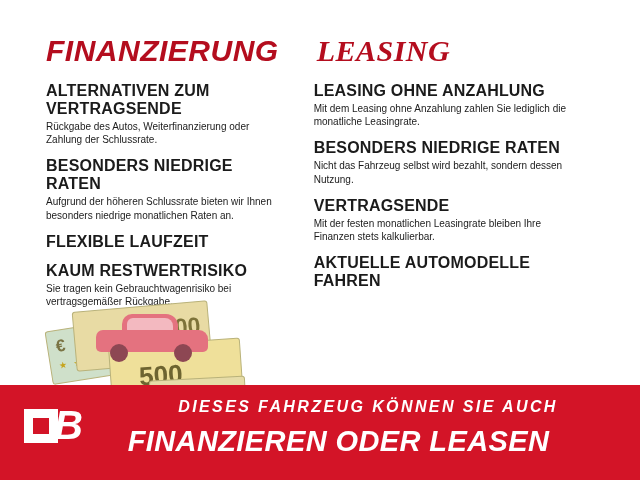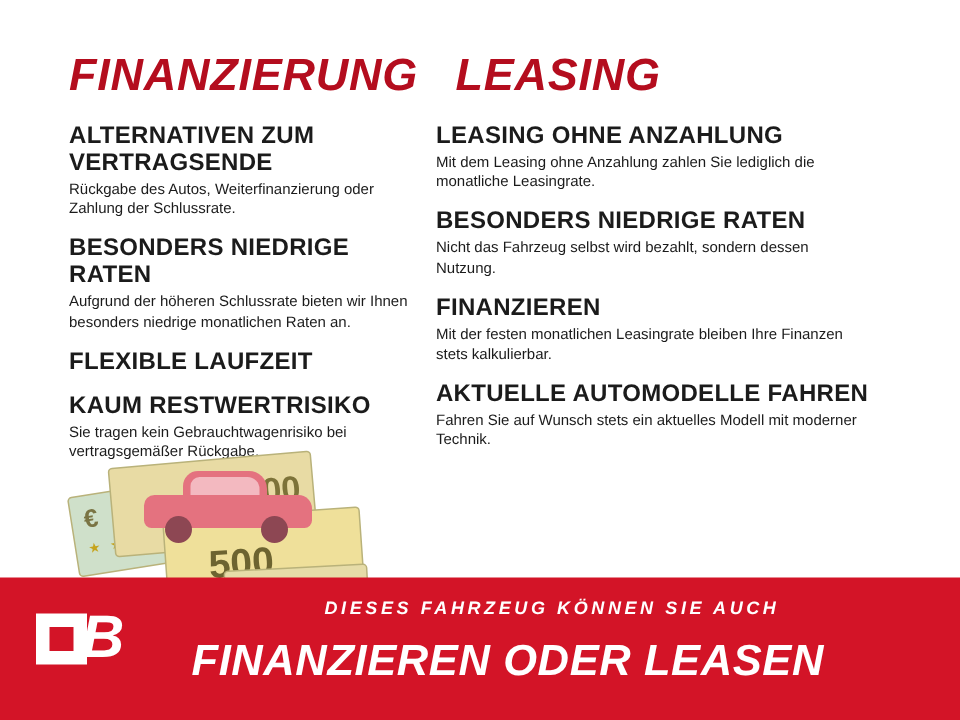--- a/index.html
+++ b/index.html
@@ -18,38 +18,39 @@
   }
 
   
   .columns {
     position: absolute;
     top: 34px;
     left: 0;
     width: 588px;
     display: flex;
     flex-direction: row;
+    gap: 23px;
   }
   .col {
     padding-left: 46px;
     padding-right: 8px;
   }
   .col-left { width: 300px; }
   .col-right { width: 340px; padding-left: 4px; }
 
   .col-title {
     color: #b40d1e;
     font-size: 30px;
     font-weight: bold;
     font-style: italic;
     letter-spacing: 0.5px;
     margin-bottom: 14px;
     white-space: nowrap;
   }
-  .col-right .col-title { margin-left: 13px; }
+  .col-right .col-title { margin-left: 3px; font-family: Liberation Serif, serif; }
 
   .item { margin-bottom: 11px; }
   .item-title {
     font-size: 16px;
     font-weight: bold;
     color: #1b1b1b;
     letter-spacing: 0.2px;
     margin-bottom: 2px;
   }
   .item-body {
@@ -155,21 +156,21 @@
     width: 640px;
     height: 95px;
     background: #d31427;
     color: #ffffff;
   }
   .footer-line1 {
     position: absolute;
     left: 0; right: 14px;
     top: 13px;
     text-align: center;
-    font-size: 12px;
+    font-size: 16px;
     font-weight: bold;
     font-style: italic;
     letter-spacing: 2.4px;
     padding-left: 110px;
   }
   .footer-line2 {
     position: absolute;
     left: 0; right: 14px;
     top: 40px;
     text-align: center;
@@ -250,26 +251,25 @@
 
       <div class="item">
         <div class="item-title">LEASING OHNE ANZAHLUNG</div>
         <div class="item-body">Mit dem Leasing ohne Anzahlung zahlen Sie lediglich die monatliche Leasingrate.</div>
       </div>
       <div class="item">
         <div class="item-title">BESONDERS NIEDRIGE RATEN</div>
         <div class="item-body">Nicht das Fahrzeug selbst wird bezahlt, sondern dessen Nutzung.</div>
       </div>
       <div class="item">
-        <div class="item-title">FINANZIEREN</div>
+        <div class="item-title">VERTRAGSENDE</div>
         <div class="item-body">Mit der festen monatlichen Leasingrate bleiben Ihre Finanzen stets kalkulierbar.</div>
       </div>
       <div class="item">
         <div class="item-title">AKTUELLE AUTOMODELLE FAHREN</div>
-        <div class="item-body">Fahren Sie auf Wunsch stets ein aktuelles Modell mit moderner Technik.</div>
       </div>
     </div>
   </div>
 
   <div class="illus">
     <div class="note note-100">
       <span class="euro-sym" style="left:8px; top:6px;">€</span>
       <span class="stars" style="left:8px; top:30px;">★ ★ ★</span>
     </div>
     <div class="note note-200">

